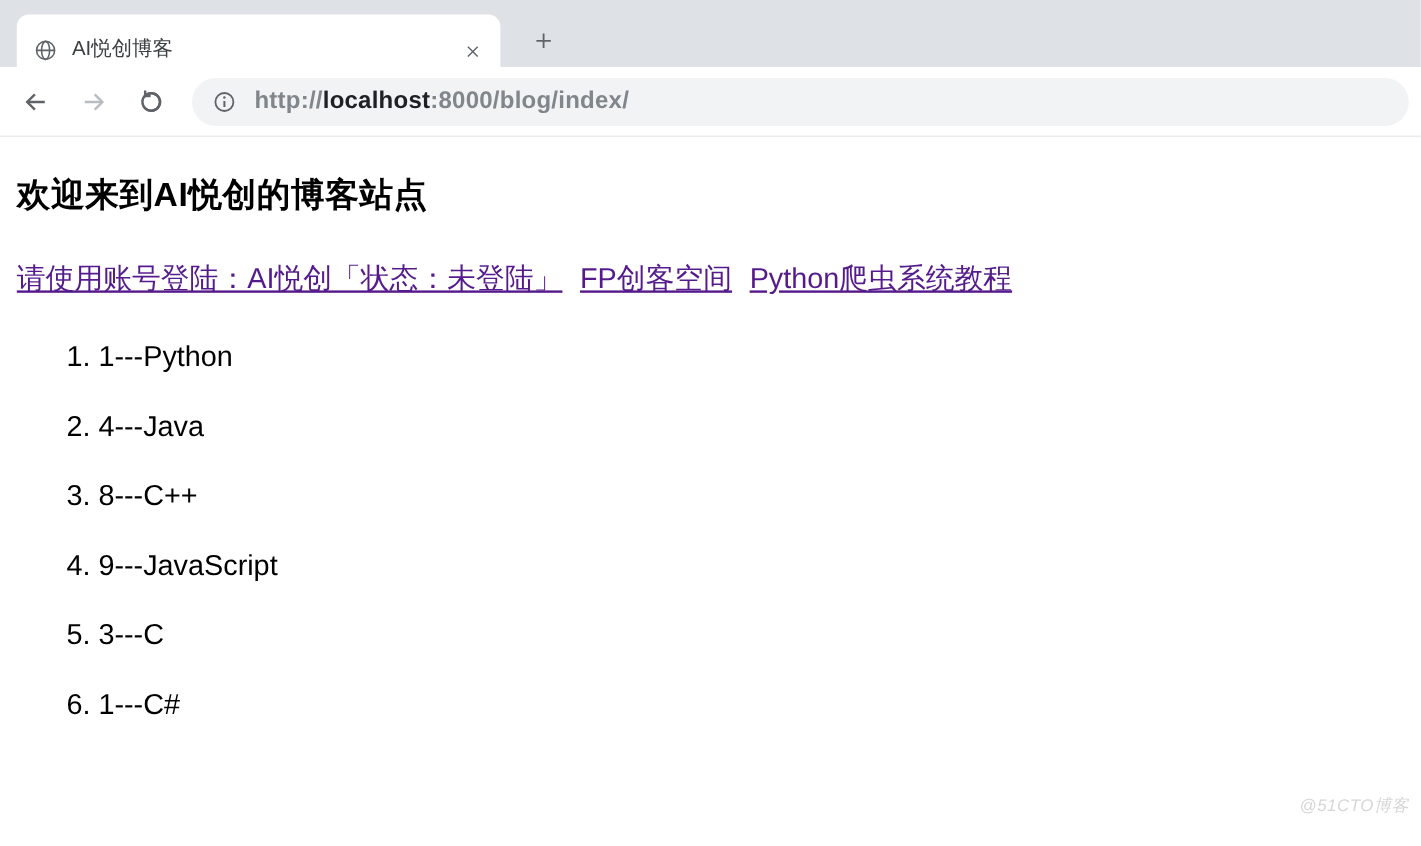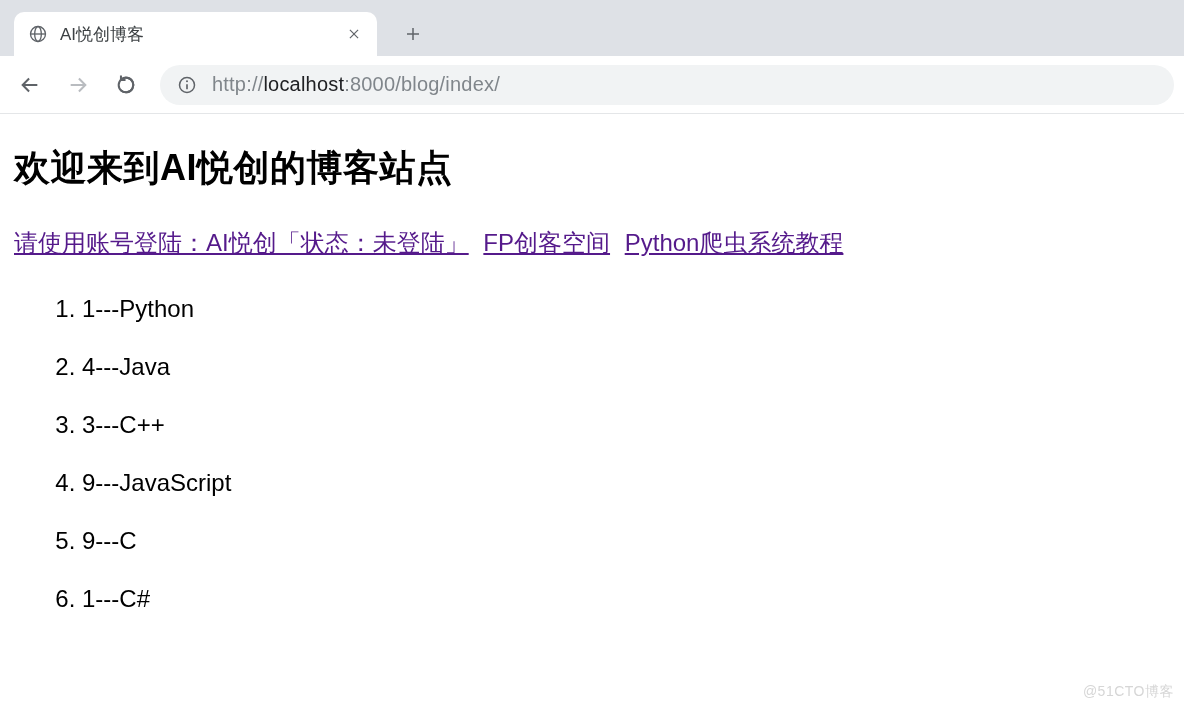--- a/index.html
+++ b/index.html
@@ -10,25 +10,25 @@
     .chrome-top {
       background: #dee1e6;
       height: 56px;
       display: flex;
       align-items: flex-end;
       padding-left: 14px;
     }
     .tab {
       background: #ffffff;
       height: 44px;
-      width: 363px;
+      width: 403px;
       border-top-left-radius: 10px;
       border-top-right-radius: 10px;
       display: flex;
-      align-items: center;
+      align-items: flex-end;
       padding: 4px 14px;
       position: relative;
     }
     .tab .favicon {
       width: 20px; height: 20px;
       margin-right: 12px;
       display: flex; align-items: center; justify-content: center;
     }
     .tab .favicon svg { width: 20px; height: 20px; fill: #5f6368; }
     .tab .title {
@@ -51,20 +51,21 @@
     }
 
     .toolbar {
       background: #ffffff;
       height: 58px;
       border-bottom: 1px solid #e4e6e8;
       display: flex;
       align-items: center;
       padding: 0 10px;
       gap: 8px;
+      font-weight: bold;
     }
     .nav-btn {
       width: 40px; height: 40px;
       display: flex; align-items: center; justify-content: center;
       color: #5f6368; border-radius: 50%;
     }
     .nav-btn.disabled { color: #b9bcc0; }
     .nav-btn svg { width: 22px; height: 22px; stroke: currentColor; fill: none; stroke-width: 2.2; }
     .reload svg { stroke-width: 2.2; }
 
@@ -89,21 +90,21 @@
     .omnibox .url { letter-spacing: 0.2px; }
     .omnibox .url .muted { color: #80868b; }
     .omnibox .url .host { color: #202124; }
 
     
     .page {
       padding: 30px 14px 14px 14px;
       color: #000;
     }
     .page h1 {
-      font-size: 36px;
+      font-size: 28px;
       font-weight: 700;
       margin-bottom: 34px;
       letter-spacing: 0.5px;
     }
     .links-row {
       font-size: 24px;
       margin-bottom: 36px;
     }
     .links-row a {
       color: #551A8B;
@@ -117,25 +118,26 @@
     }
     ol.course-list li {
       margin-bottom: 12px;
       color: #000;
       margin-top: 30px;
     }
 
     .watermark {
       position: absolute;
       right: 10px;
-      bottom: 4px;
+      bottom: 24px;
       font-size: 14px;
       color: #d6d6d6;
       letter-spacing: 0.5px;
       user-select: none;
+      font-style: italic;
     }
   </style>
 </head>
 <body>
 
 <div class="chrome-top">
   <div class="tab">
     <span class="favicon">
       <svg viewBox="0 0 24 24">
           <circle cx="12" cy="12" r="9" fill="none" stroke="#5f6368" stroke-width="1.6"></circle>
@@ -202,20 +204,20 @@
 
   <div class="links-row">
     <a href="#">请使用账号登陆：AI悦创「状态：未登陆」</a>
     <a href="#">FP创客空间</a>
     <a href="#">Python爬虫系统教程</a>
   </div>
 
   <ol class="course-list">
     <li>1---Python</li>
     <li>4---Java</li>
-    <li>3---C++</li>
+    <li>8---C++</li>
     <li>9---JavaScript</li>
-    <li>9---C</li>
+    <li>3---C</li>
     <li>1---C#</li>
   </ol>
 </div>
 
 <div class="watermark">@51CTO博客</div>
 
 </body></html>

